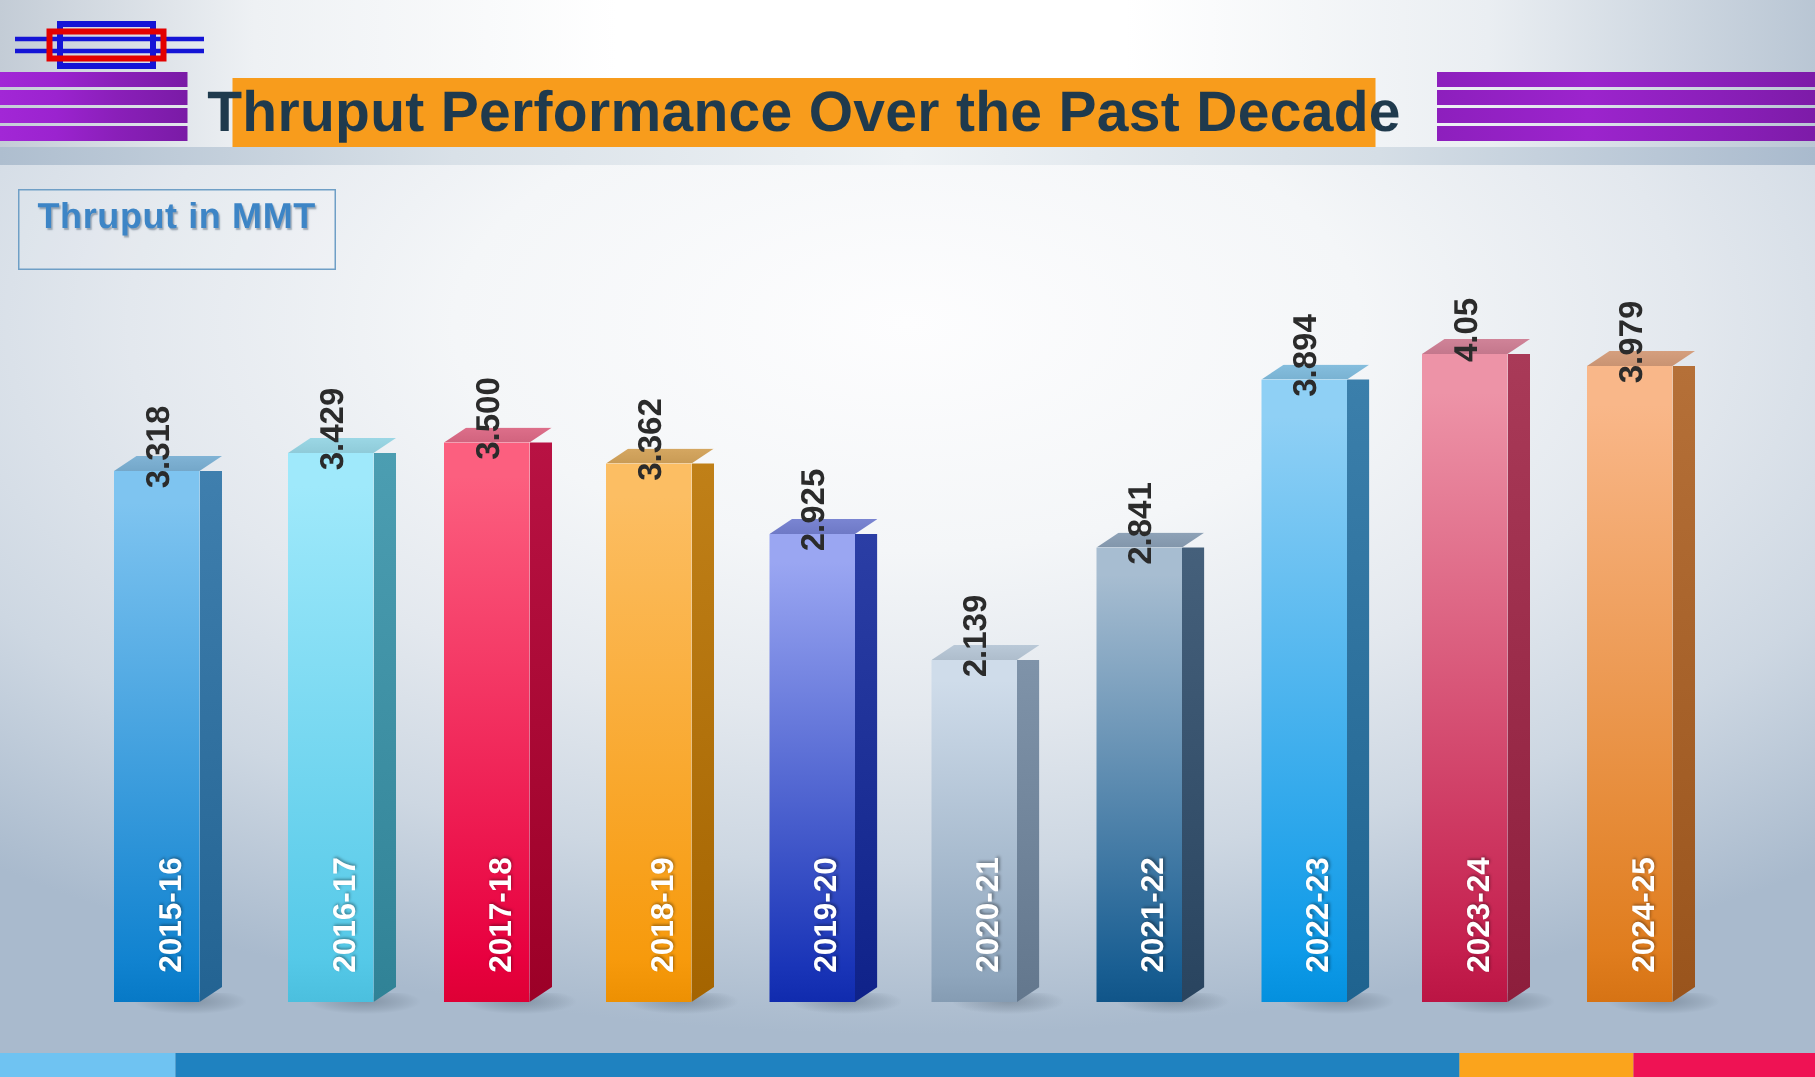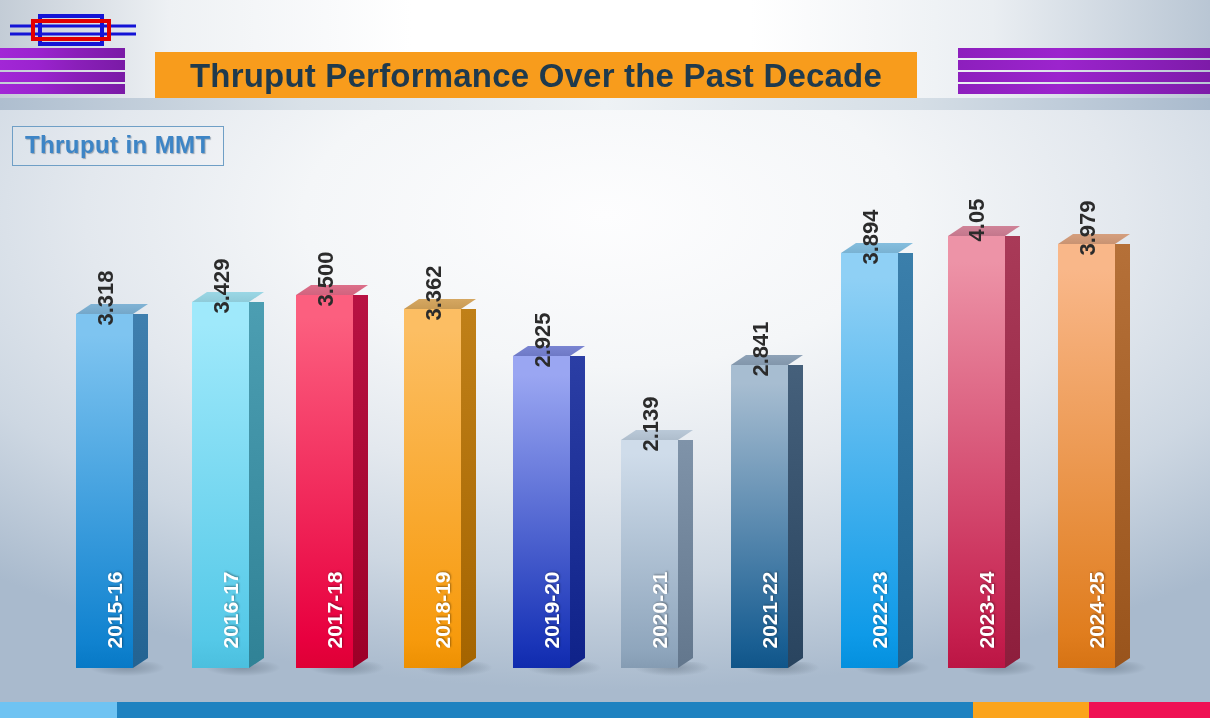--- a/index.html
+++ b/index.html
@@ -41,30 +41,30 @@
     background:linear-gradient(90deg,#8d1fbd 0%,#9c24cd 40%,#8a1fb9 75%,#7d1ba8 100%);
   }
   .stripes .bar:last-child{margin-bottom:0;}
 
   .title-band{
     position:absolute;left:155px;top:52px;width:762px;height:47px;
     background:#f89c1c;
     display:flex;align-items:center;justify-content:center;
   }
   .title-band .title-text{
-    font-size:33px;font-weight:bold;color:#1f3a4d;
+    font-size:38px;font-weight:bold;color:#1f3a4d;
     letter-spacing:.2px;white-space:nowrap;
     font-family:"Liberation Sans", sans-serif;
   }
 
   
   .axis-title{
     position:absolute;left:12px;top:126px;
     border:1px solid #6f9fc6;
-    padding:4px 12px 6px 12px;
+    padding:4px 12px 20px 12px;
     background:rgba(255,255,255,0.10);
   }
   .axis-title span{
     font-size:24px;font-weight:bold;color:#3d85c6;
     text-shadow:1px 1px 1px rgba(90,110,130,.55);
     letter-spacing:.4px;white-space:nowrap;
   }
 
   
   .plot{

